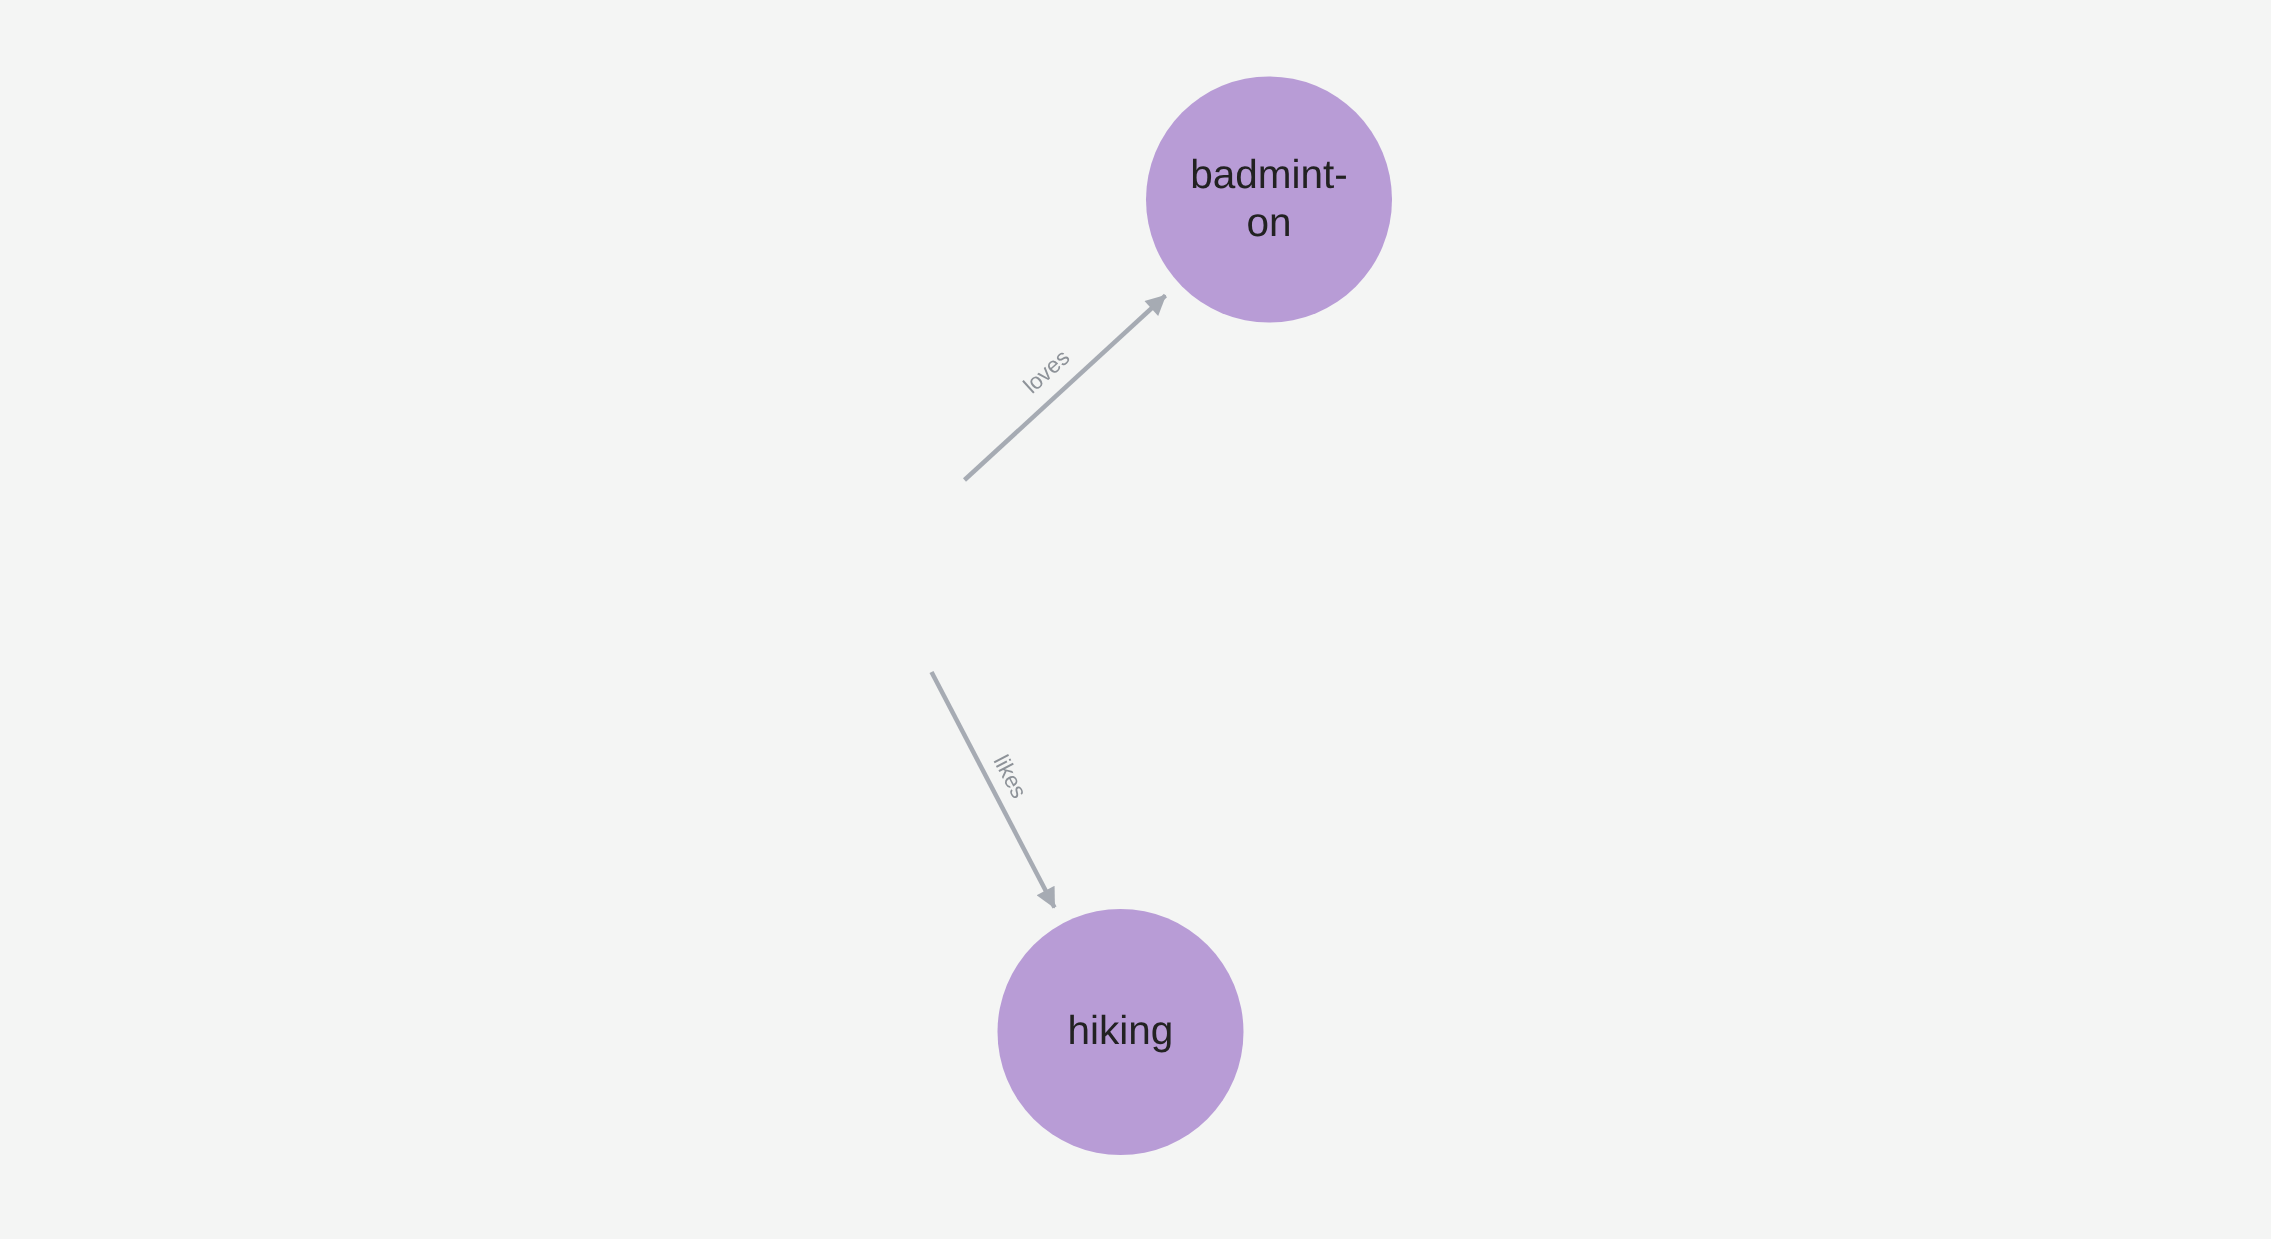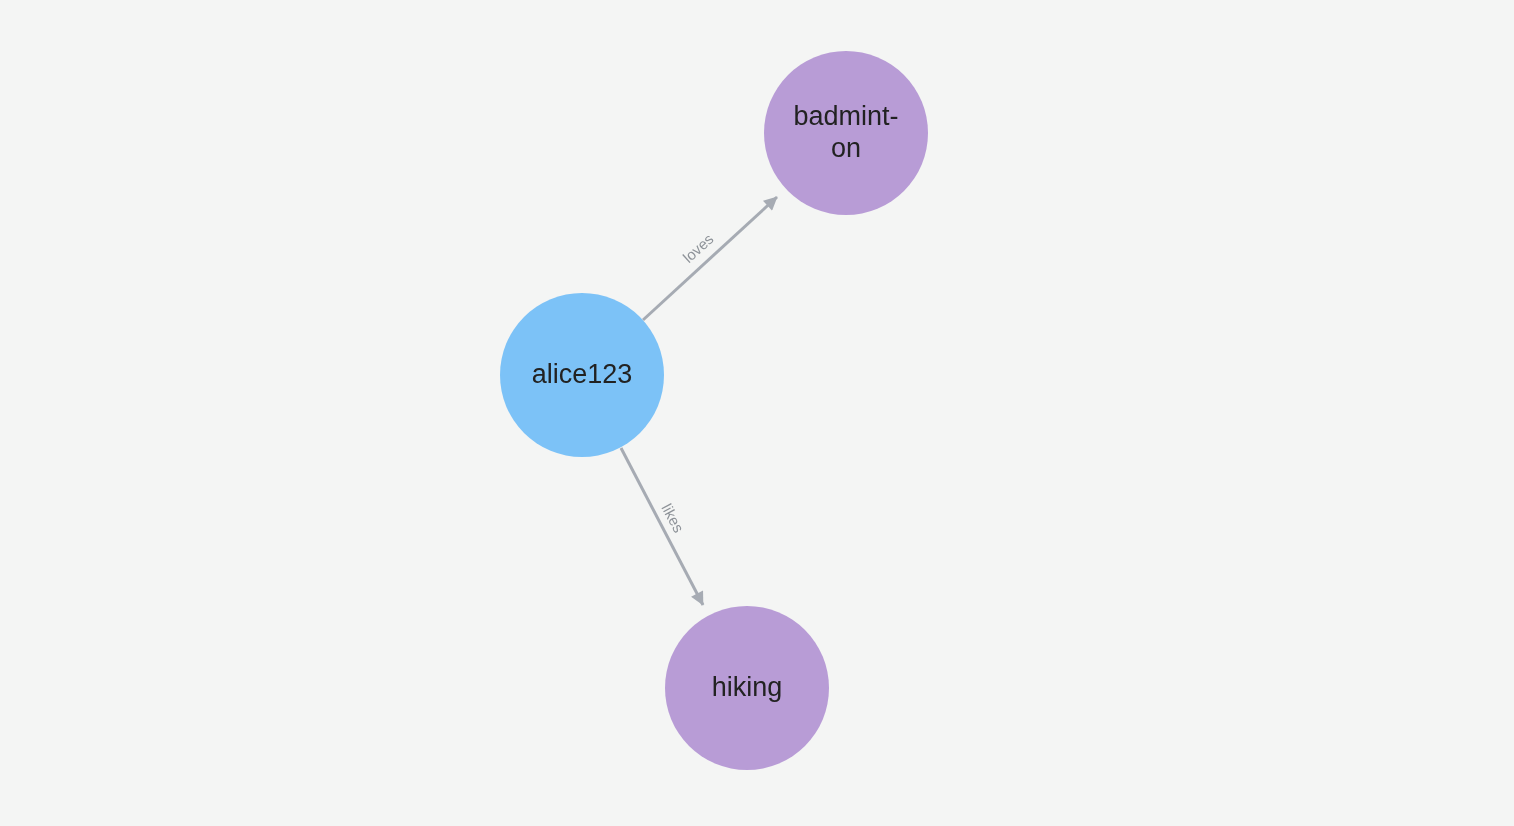--- a/index.html
+++ b/index.html
@@ -93,23 +93,20 @@
       </marker>
     </defs>
     <line class="edge-line" x1="643" y1="320" x2="777" y2="197" marker-end="url(#arrowhead)"></line>
     <line class="edge-line" x1="621" y1="448" x2="703" y2="605" marker-end="url(#arrowhead)"></line>
   </svg>
 
   <div class="edge-label edge-label-loves">loves</div>
 
   <div class="edge-label edge-label-likes">likes</div>
 
-  <div class="node node-user">
-    <span class="node-label">alice123</span>
-  </div>
 
   <div class="node node-interest-2">
     <span class="node-label">hiking</span>
   </div>
 
   <div class="node node-interest-1">
     <span class="node-label">badmint-
 on</span>
   </div>
 

